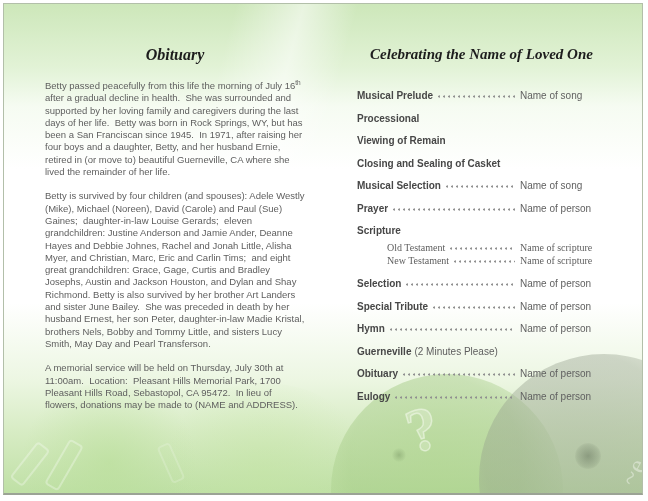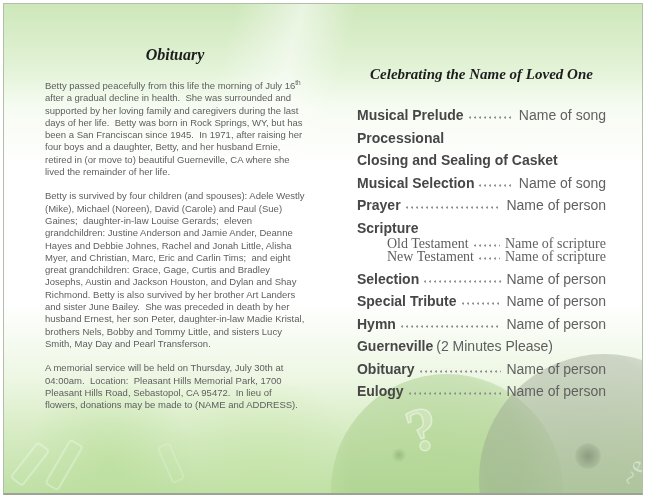--- a/index.html
+++ b/index.html
@@ -72,38 +72,38 @@
   .wm-3{left:160px;bottom:10px;width:14px;height:40px;transform:rotate(-24deg);opacity:.6;}
   .scribble{
     position:absolute;right:-6px;bottom:6px;
     font-family:"Liberation Serif", serif;font-size:26px;
     transform:rotate(-62deg);
     color:rgba(255,255,252,.4);letter-spacing:1px;
   }
   
   .page{position:relative;height:100%;}
   .page-left{width:324px;padding:42px 22px 0 41px;}
-  .page-right{width:316px;padding:62px 36px 0 30px;}
+  .page-right{width:316px;padding:42px 36px 0 30px;}
   .page-title{
     font-family:"Liberation Serif", serif;
     font-style:italic;font-weight:bold;
     color:var(--title-color);
     text-align:center;
   }
   .page-left .page-title{font-size:16px;margin-bottom:16px;}
   .page-right .page-title{font-size:15px;margin-bottom:26px;}
   .obit-text p{
     font-size:9.5px;line-height:12.3px;
     color:var(--body-text);
     white-space:pre-wrap;
     margin-bottom:12px;
   }
   .obit-text sup{font-size:6.5px;vertical-align:super;line-height:0;}
   
-  .rows{font-size:14px;color:var(--value-text);}
+  .rows{font-size:10px;color:var(--value-text);}
   .row{display:flex;align-items:baseline;line-height:13px;margin-bottom:9.5px;}
   .row .lbl{font-weight:bold;color:var(--label-text);white-space:nowrap;}
   .row .suffix{color:var(--body-text);font-weight:normal;margin-left:3px;white-space:nowrap;}
   .row .leader{
     flex:1 1 auto;height:10px;margin:0 5px;
     background-image:radial-gradient(circle at 1.2px 7.5px, var(--dot-color) 0.9px, rgba(0,0,0,0) 1.3px);
     background-size:5px 10px;background-repeat:repeat-x;
   }
   .row .val{flex:0 0 86px;white-space:nowrap;color:var(--value-text);}
   .subrows{margin:-6px 0 9.5px 0;font-family:Liberation Serif, serif;}
@@ -133,38 +133,41 @@
     <div class="wm wm-2"></div>
     <div class="wm wm-3"></div>
     <div class="scribble">~e</div>
   </div>
 
   <div class="page page-left">
     <h1 class="page-title">Obituary</h1>
     <div class="obit-text">
       <p><span>Betty passed peacefully from this life the morning of July 16</span><sup>th</sup><span> after a gradual decline in health.  She was surrounded and supported by her loving family and caregivers during the last days of her life.  Betty was born in Rock Springs, WY, but has been a San Franciscan since 1945.  In 1971, after raising her four boys and a daughter, Betty, and her husband Ernie, retired in (or move to) beautiful Guerneville, CA where she lived the remainder of her life.</span></p>
       <p>Betty is survived by four children (and spouses): Adele Westly (Mike), Michael (Noreen), David (Carole) and Paul (Sue) Gaines;  daughter-in-law Louise Gerards;  eleven grandchildren: Justine Anderson and Jamie Ander, Deanne Hayes and Debbie Johnes, Rachel and Jonah Little, Alisha Myer, and Christian, Marc, Eric and Carlin Tims;  and eight great grandchildren: Grace, Gage, Curtis and Bradley Josephs, Austin and Jackson Houston, and Dylan and Shay Richmond. Betty is also survived by her brother Art Landers and sister June Bailey.  She was preceded in death by her husband Ernest, her son Peter, daughter-in-law Madie Kristal, brothers Nels, Bobby and Tommy Little, and sisters Lucy Smith, May Day and Pearl Transferson.</p>
-      <p>A memorial service will be held on Thursday, July 30th at 04:00am.  Location:  Pleasant Hills Memorial Park, 1700 Pleasant Hills Road, Sebastopol, CA 95472.  In lieu of flowers, donations may be made to (NAME and ADDRESS).</p>
+      <p>A memorial service will be held on Thursday, July 30th at 11:00am.  Location:  Pleasant Hills Memorial Park, 1700 Pleasant Hills Road, Sebastopol, CA 95472.  In lieu of flowers, donations may be made to (NAME and ADDRESS).</p>
     </div>
   </div>
 
   <div class="page page-right">
     <h1 class="page-title">Celebrating the Name of Loved One</h1>
     <div class="rows">
 
       <div class="row">
         <span class="lbl">Musical Prelude</span>
         <span class="leader"></span>
         <span class="val">Name of song</span>
       </div>
 
       <div class="row">
         <span class="lbl">Processional</span>
       </div>
 
+      <div class="row">
+        <span class="lbl">Viewing of Remain</span>
+      </div>
 
       <div class="row">
         <span class="lbl">Closing and Sealing of Casket</span>
       </div>
 
       <div class="row">
         <span class="lbl">Musical Selection</span>
         <span class="leader"></span>
         <span class="val">Name of song</span>
       </div>

